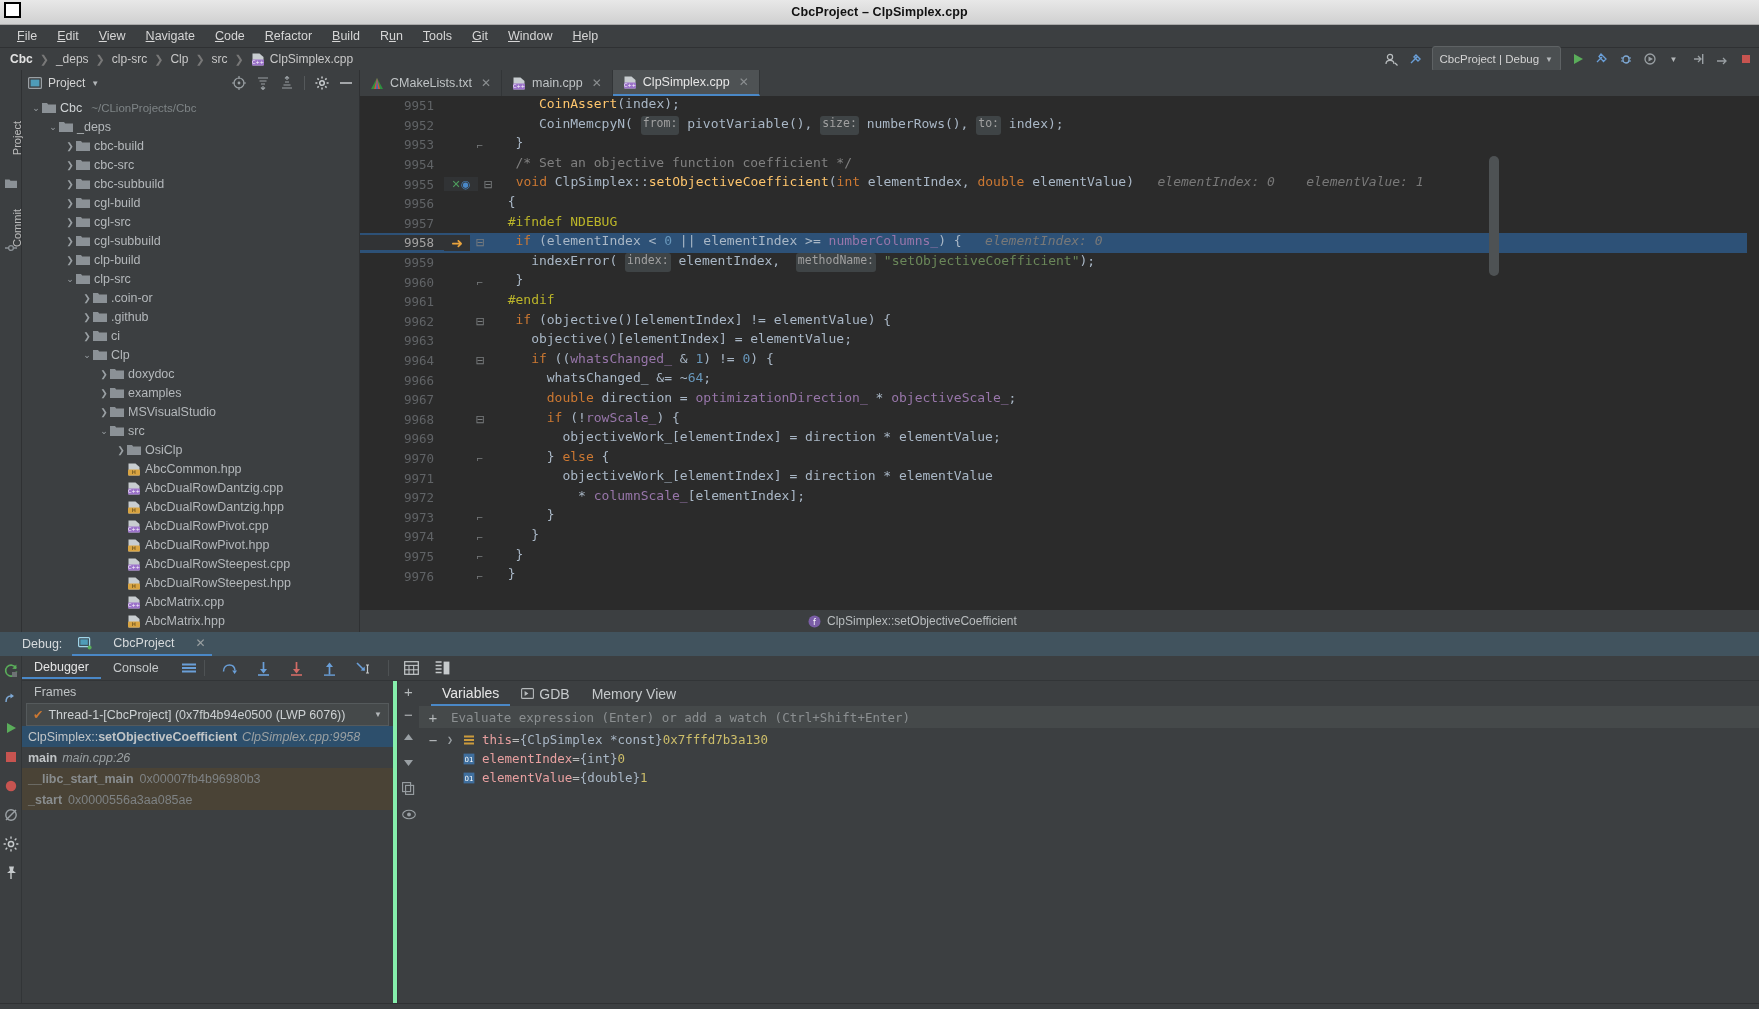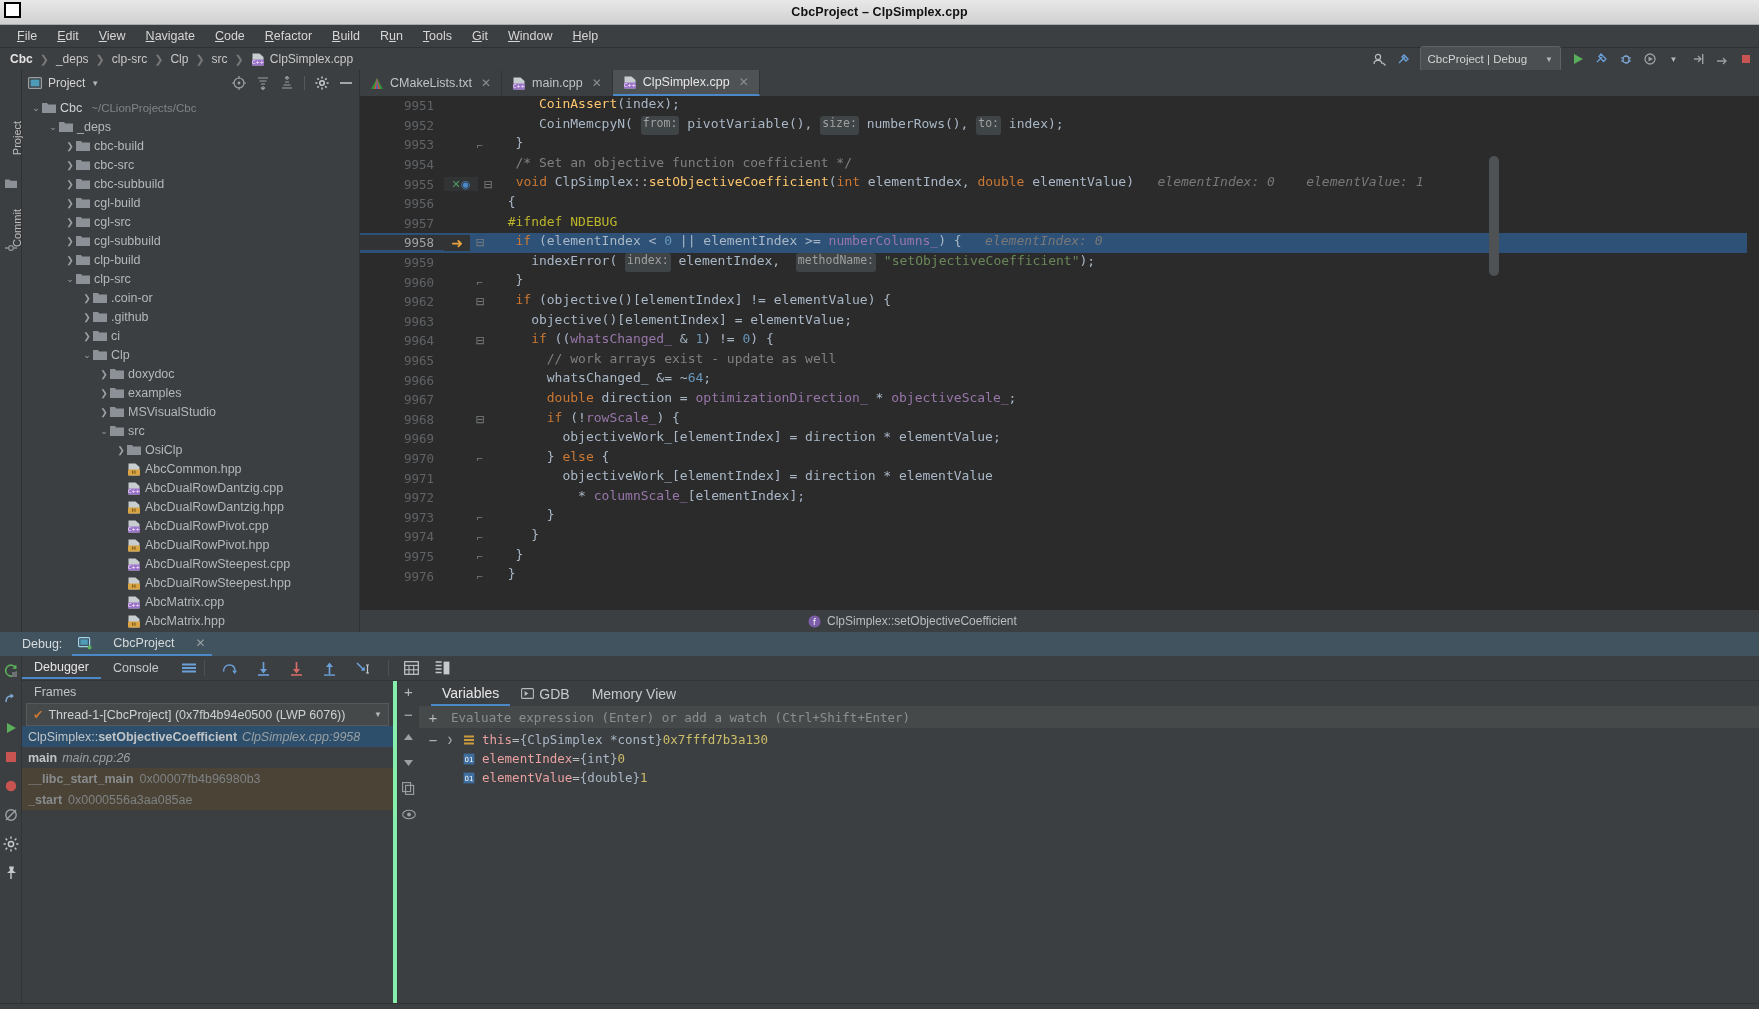--- a/index.html
+++ b/index.html
@@ -22,21 +22,21 @@
 
   
   .navbar { height:22px; background:#3c3f41; display:flex; align-items:center;
      padding-left:10px; position:relative; }
   .crumb { font-size:12px; color:#c8c8c8; display:flex; align-items:center; }
   .crumb.first { font-weight:bold; color:#e2e2e2; }
   .sep { color:#787878; margin:0 7px; font-size:11px;}
   .navright { position:absolute; right:6px; top:0; height:22px; display:flex;
      align-items:center; gap:9px;}
   .runcfg { background:#4b4f51; border:1px solid #5e6264; border-radius:3px;
-     height:18px; display:flex; align-items:center; padding:12px 7px; gap:18px;
+     height:18px; display:flex; align-items:center; padding:12px 7px; gap:6px;
      font-size:11.5px; color:#d4d4d4;}
   .icobtn { width:15px; height:15px; display:flex; align-items:center;
      justify-content:center; }
 
   
   .main { display:flex; height:562px; }
   .leftstrip { width:22px; background:#3c3f41; position:relative;
      border-right:1px solid #2f3133; }
   .vtext { position:absolute; left:-13px; width:60px; text-align:center;
      font-size:11px; color:#bdbdbd; transform:rotate(-90deg); white-space:nowrap;}
@@ -704,42 +704,42 @@
               <span class="fold"></span>
               <span class="cline txt"><span class="def">     indexError( </span><span class="phint">index:</span><span class="def"> elementIndex,  </span><span class="phint">methodName:</span><span class="def"> </span><span class="str">"setObjectiveCoefficient"</span><span class="def">);</span></span>
             </div>
             <div class="rowwrap">
               <span class="lnum">9960</span>
               <span class="gutmark" style="background: rgb(49, 51, 53);"></span>
               <span class="fold">⌐</span>
               <span class="cline txt"><span class="def">   }</span></span>
             </div>
             <div class="rowwrap">
+              <span class="lnum">9961</span>
+              <span class="gutmark" style="background: rgb(49, 51, 53);"></span>
+              <span class="fold"></span>
+              <span class="cline txt"><span class="mac">  #endif</span></span>
+            </div>
+            <div class="rowwrap">
               <span class="lnum">9962</span>
               <span class="gutmark" style="background: rgb(49, 51, 53);"></span>
               <span class="fold">⊟</span>
               <span class="cline txt"><span class="def">   </span><span class="kw">if</span><span class="def"> (objective()[elementIndex] != elementValue) {</span></span>
             </div>
             <div class="rowwrap">
               <span class="lnum">9963</span>
               <span class="gutmark" style="background: rgb(49, 51, 53);"></span>
               <span class="fold"></span>
               <span class="cline txt"><span class="def">     objective()[elementIndex] = elementValue;</span></span>
             </div>
             <div class="rowwrap">
               <span class="lnum">9964</span>
               <span class="gutmark" style="background: rgb(49, 51, 53);"></span>
               <span class="fold">⊟</span>
               <span class="cline txt"><span class="def">     </span><span class="kw">if</span><span class="def"> ((</span><span class="fld">whatsChanged_</span><span class="def"> &amp; </span><span class="num">1</span><span class="def">) != </span><span class="num">0</span><span class="def">) {</span></span>
-            </div>
-            <div class="rowwrap">
-              <span class="lnum">9965</span>
-              <span class="gutmark" style="background: rgb(49, 51, 53);"></span>
-              <span class="fold"></span>
-              <span class="cline txt"><span class="cmt">       // work arrays exist - update as well</span></span>
             </div>
             <div class="rowwrap">
               <span class="lnum">9966</span>
               <span class="gutmark" style="background: rgb(49, 51, 53);"></span>
               <span class="fold"></span>
               <span class="cline txt"><span class="def">       whatsChanged_ &amp;= ~</span><span class="num">64</span><span class="def">;</span></span>
             </div>
             <div class="rowwrap">
               <span class="lnum">9967</span>
               <span class="gutmark" style="background: rgb(49, 51, 53);"></span>

